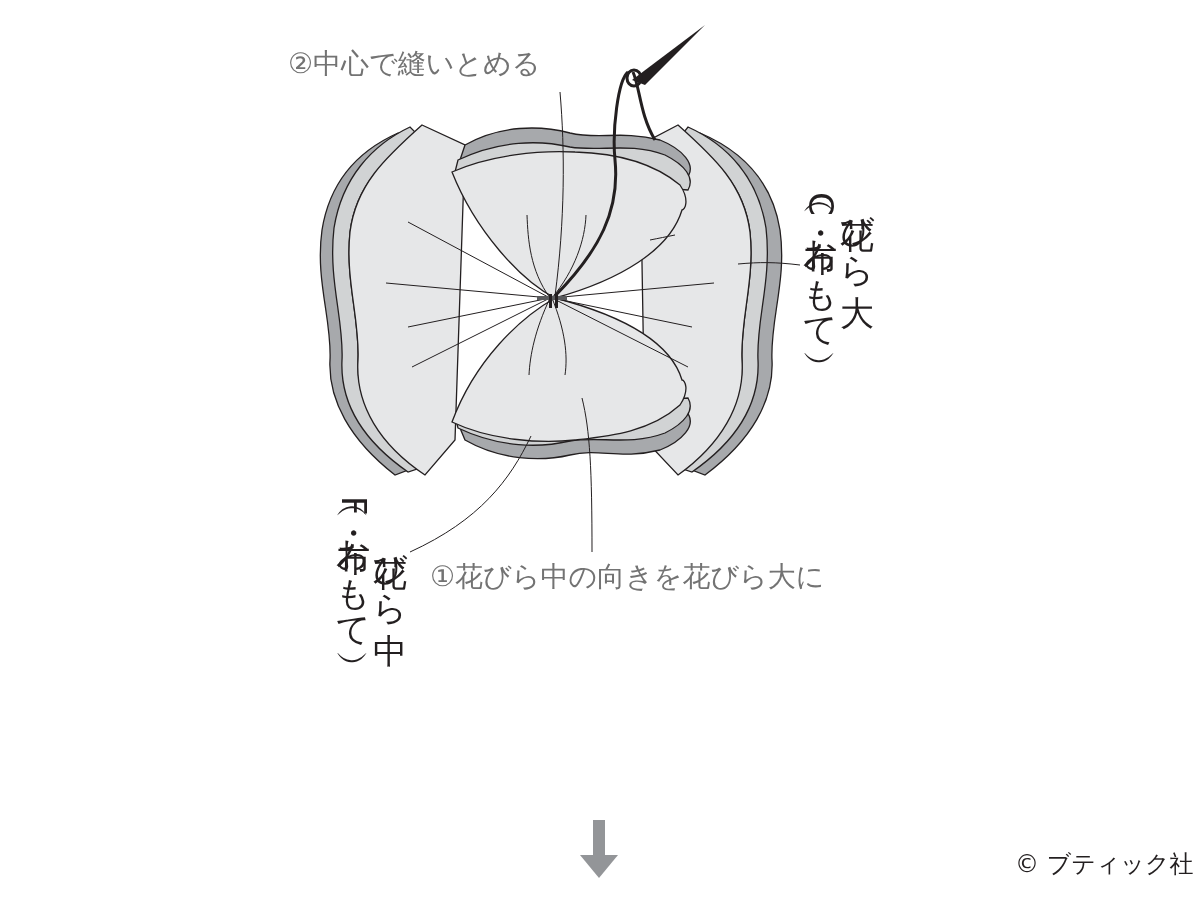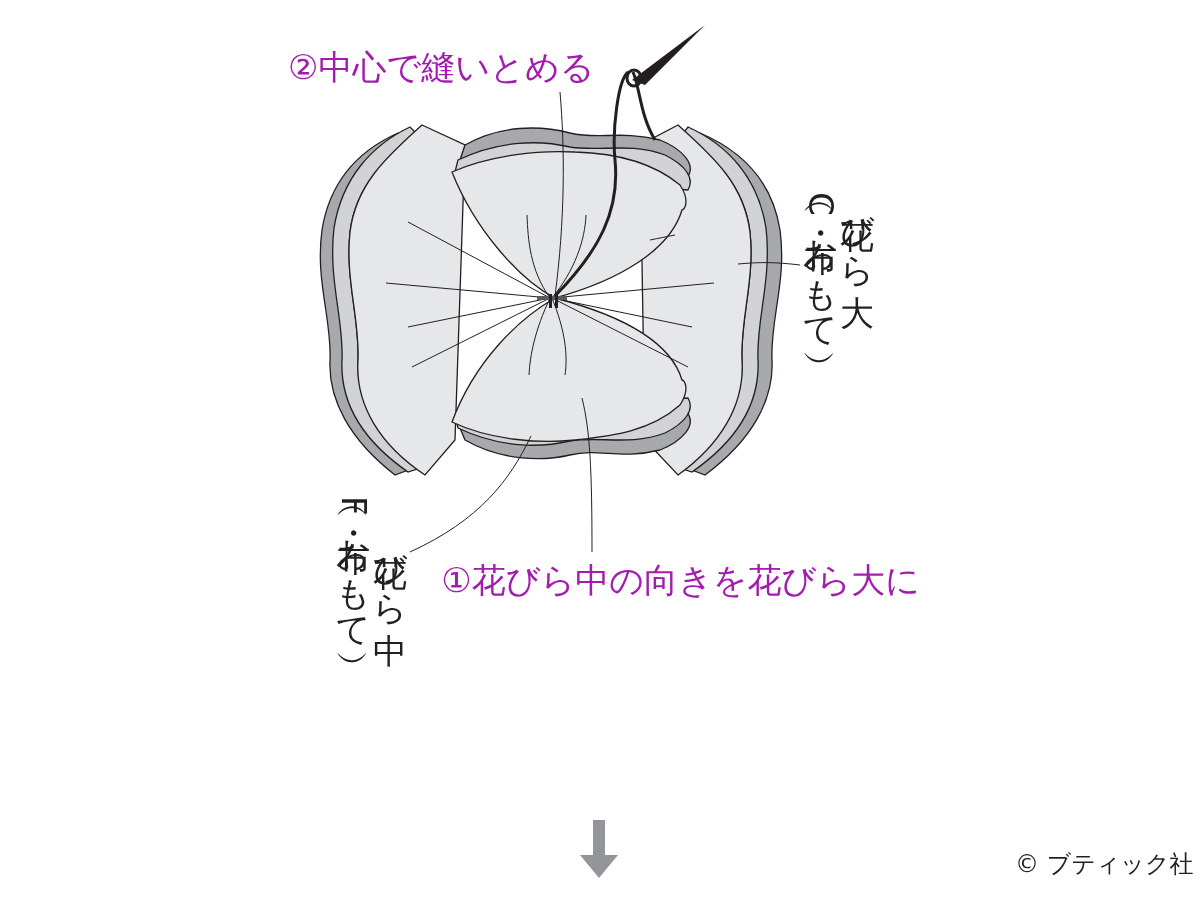--- a/index.html
+++ b/index.html
@@ -1,21 +1,21 @@
 <!DOCTYPE html>
 <html><head>
   <meta charset="utf-8">
   <style>
     html, body { margin: 0; padding: 0; background: #ffffff; }
     body { width: 1200px; height: 900px; position: relative; overflow: hidden;
            font-family: "DejaVu Sans", sans-serif; color: #231f20; }
-    .label { position: absolute; font-size: 34px; line-height: 1; white-space: nowrap; color: #a21caf; }
+    .label { position: absolute; font-size: 28px; line-height: 1; white-space: nowrap; color: #737373; }
     .vlabel { position: absolute; font-size: 34px; line-height: 1.08; writing-mode: vertical-rl; color: #231f20; }
     .step2 { left: 288px; top: 50px; letter-spacing: 0px; }
-    .step1 { left: 430px; top: 560px; text-align: right; line-height: 1.18; white-space: normal; width: 490px; }
+    .step1 { left: 430px; top: 560px; text-align: left; line-height: 1.18; white-space: normal; width: 490px; }
     .step1 .row { display: block; white-space: nowrap; }
     .large-label { left: 802px; top: 192px; }
     .medium-label { left: 335px; top: 496px; }
     .copyright { position: absolute; left: 1015px; top: 848px; font-size: 24px; color: #231f20; white-space: nowrap; }
     svg.diagram { position: absolute; left: 0; top: 0; }
   </style>
 </head>
 <body>
 
 <svg class="diagram" width="1200" height="900" viewBox="0 0 1200 900">

